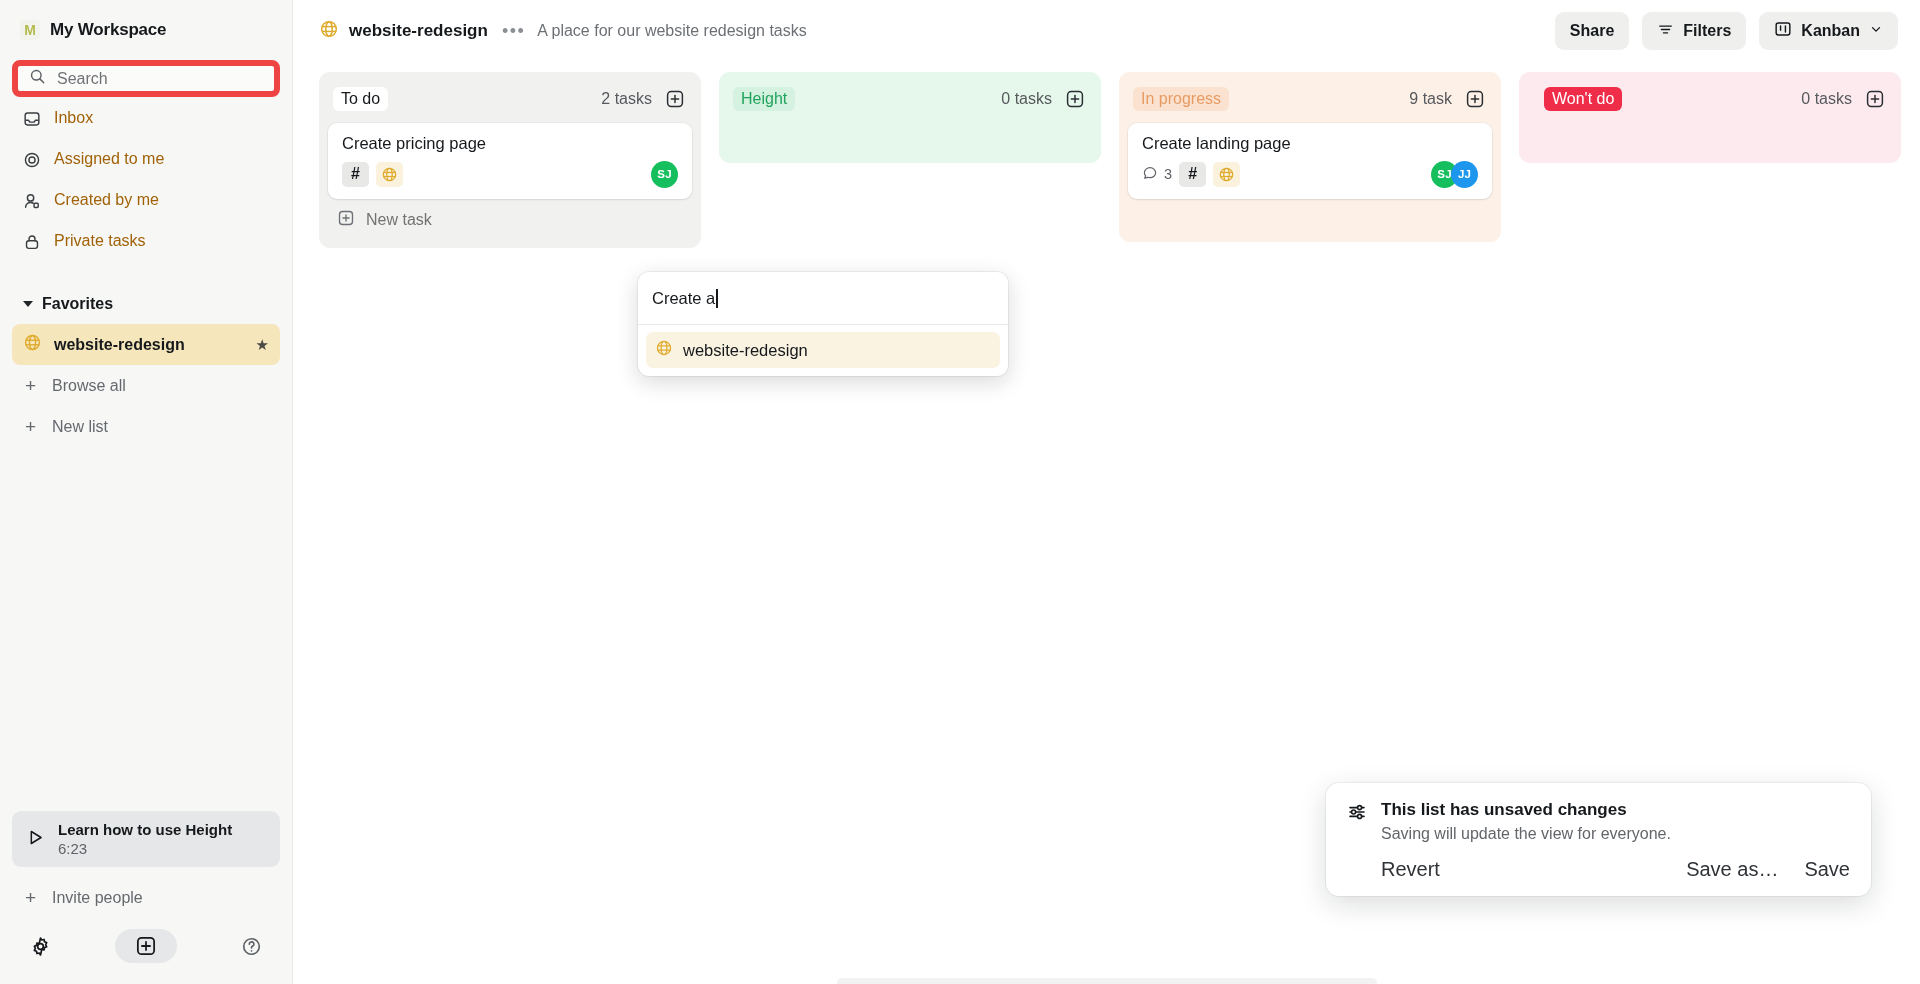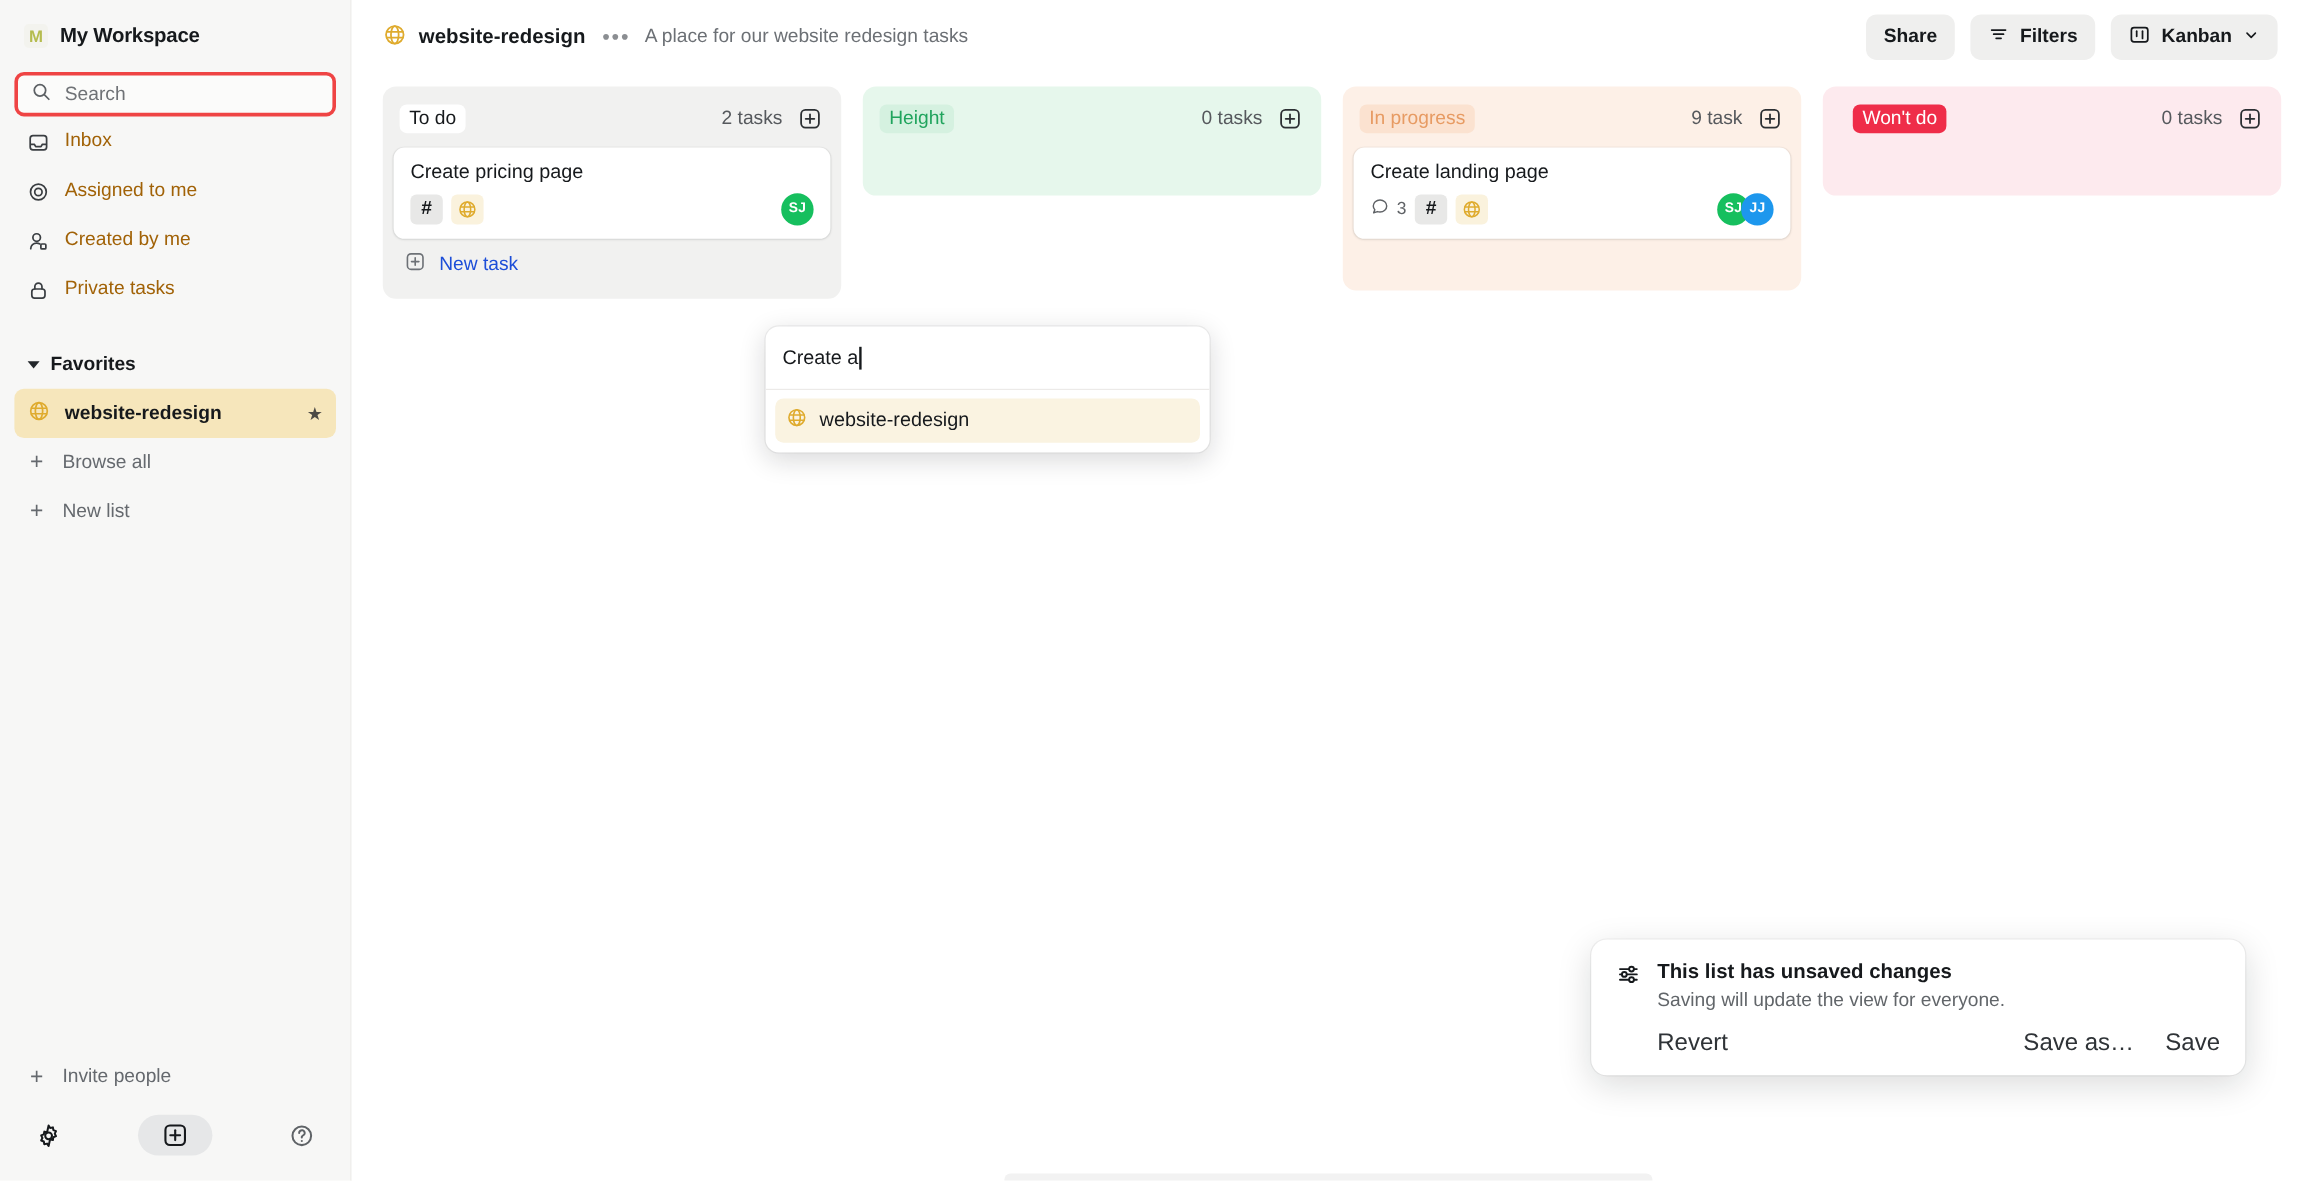--- a/index.html
+++ b/index.html
@@ -37,21 +37,21 @@
     border-radius: 4px;
     flex: 0 0 20px;
   }
   .ws-title { font-size: 17px; font-weight: 700; letter-spacing: -0.2px; color: #16191c; }
 
   .search-box {
     display: flex; align-items: center; gap: 11px;
     height: 37px;
     margin: 0 0 12px 0;
     padding: 0 11px;
-    border: 3px solid #ef4444;
+    border: 6px solid #ef4444;
     border-radius: 8px;
     background: #fbfbfa;
     cursor: text;
   }
   .search-box .ph { font-size: 16px; color: #6f7276; }
 
   .nav-item {
     display: flex; gap: 13px;
     height: 41px; padding: 0 10px;
     border-radius: 7px;
@@ -185,21 +185,21 @@
     width: 27px; height: 27px; border-radius: 50%;
     display: flex; align-items: center; justify-content: center;
     font-size: 11.5px; font-weight: 700; color: #fff;
     letter-spacing: .2px;
   }
   .avatar + .avatar { margin-left: -7px; }
 
   .newtask-row {
     display: flex; align-items: center; gap: 11px;
     padding: 10px 9px 8px 9px;
-    font-size: 16px; color: #1d4ed8;
+    font-size: 16px; color: #737373;
     cursor: pointer;
   }
 
   
   .compose {
     position: absolute;
     left: 345px; top: 210px;
     width: 370px;
     background: #fff;
     border-radius: 11px;
@@ -344,20 +344,31 @@
       <span class="plus-sign">+</span>
       <span>Browse all</span>
     </div>
     <div class="add-item">
       <span class="plus-sign">+</span>
       <span>New list</span>
     </div>
 
     <div class="spacer"></div>
 
+    <div class="learn-card">
+      <span>
+        <svg width="19" height="19" viewBox="0 0 20 20" fill="none" stroke="#16191c" stroke-width="1.6" stroke-linejoin="round">
+          <path d="M5.6 3.7l10.2 6.3-10.2 6.3z"></path>
+        </svg>
+      </span>
+      <div>
+        <div class="title">Learn how to use Height</div>
+        <div class="dur">6:23</div>
+      </div>
+    </div>
 
     <div class="add-item">
       <span class="plus-sign">+</span>
       <span>Invite people</span>
     </div>
 
     <div class="bottom-bar">
       <span class="bb-btn">
         <svg width="21" height="21" viewBox="0 0 20 20" fill="none" stroke="#16191c" stroke-width="1.6">
           <circle cx="10" cy="10" r="2.7"></circle>

